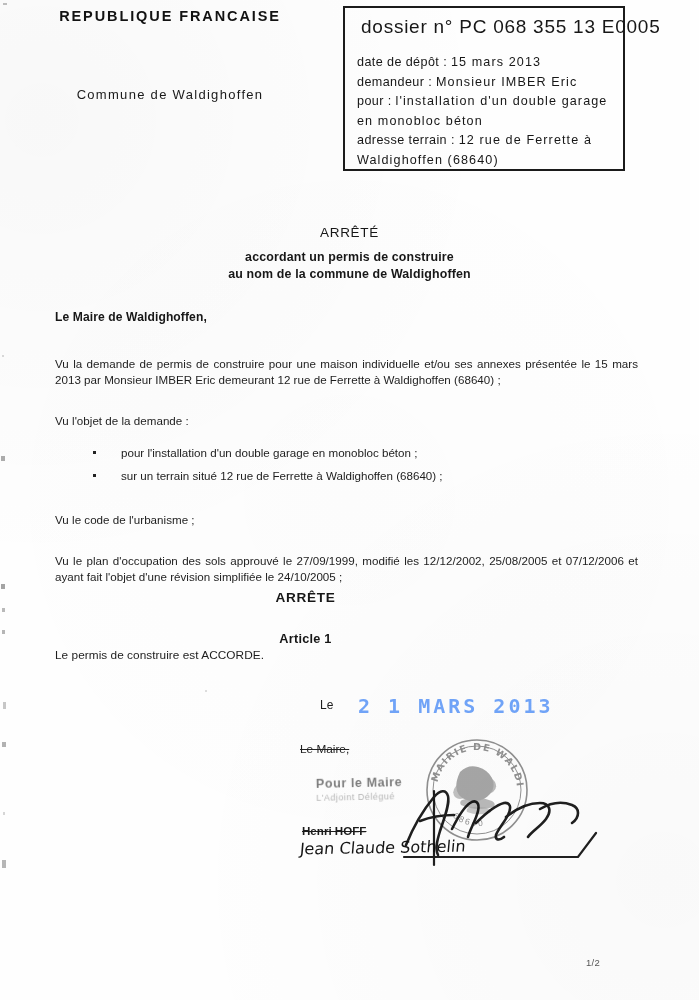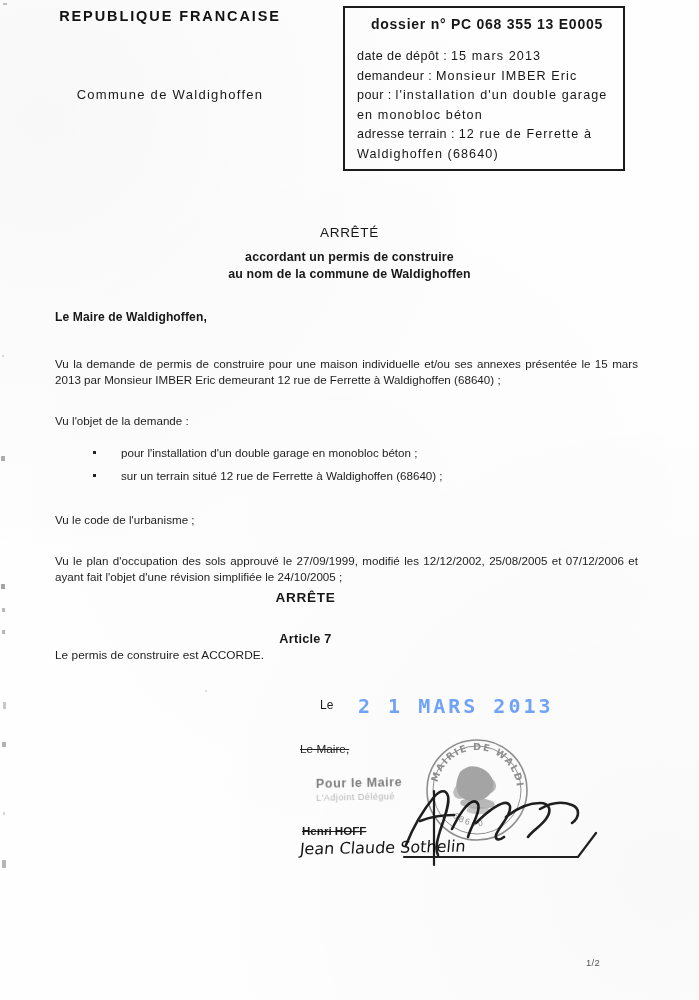--- a/index.html
+++ b/index.html
@@ -70,26 +70,25 @@
   #dossier-box {
     position: absolute;
     left: 343px;
     top: 6px;
     width: 282px;
     height: 165px;
     border: 2px solid #1b1b1b;
     padding: 8px 10px 6px 12px;
   }
   #dossier-no {
-    font-size: 14px;
-    font-weight: bold;
+    font-size: 19px;
+    font-weight: normal;
     letter-spacing: .75px;
     white-space: nowrap;
     margin-left: 4px;
-    text-align: center;
   }
   .dossier-line {
     font-size: 12.6px;
     line-height: 19.5px;
     letter-spacing: .15px;
   }
   #dossier-fields { margin-top: 15px; }
   .dl-label { font-weight: normal; letter-spacing: .4px; }
   .dl-value { font-weight: normal; letter-spacing: .45px; }
   .dl-wide { letter-spacing: 1.1px; }
@@ -354,21 +353,21 @@
       <li>sur un terrain situé 12 rue de Ferrette à Waldighoffen (68640) ;</li>
     </ul>
 
     <div class="para sp-26">Vu le code de l'urbanisme ;</div>
 
     <div class="para sp-26">Vu le plan d'occupation des sols approuvé le 27/09/1999, modifié les 12/12/2002, 25/08/2005 et 07/12/2006 et ayant fait l'objet d'une révision simplifiée le 24/10/2005 ;</div>
   </div>
 
   <div id="decision-block">
     <div id="arrete-2">ARRÊTE</div>
-    <div id="article-1">Article 7</div>
+    <div id="article-1">Article 1</div>
   </div>
 
   <div id="accorde-line">Le permis de construire est ACCORDE.</div>
 
   <div id="sig-area">
 
     <div id="date-row">Le</div>
 
     <div id="date-stamped">2 1 MARS 2013</div>
 

